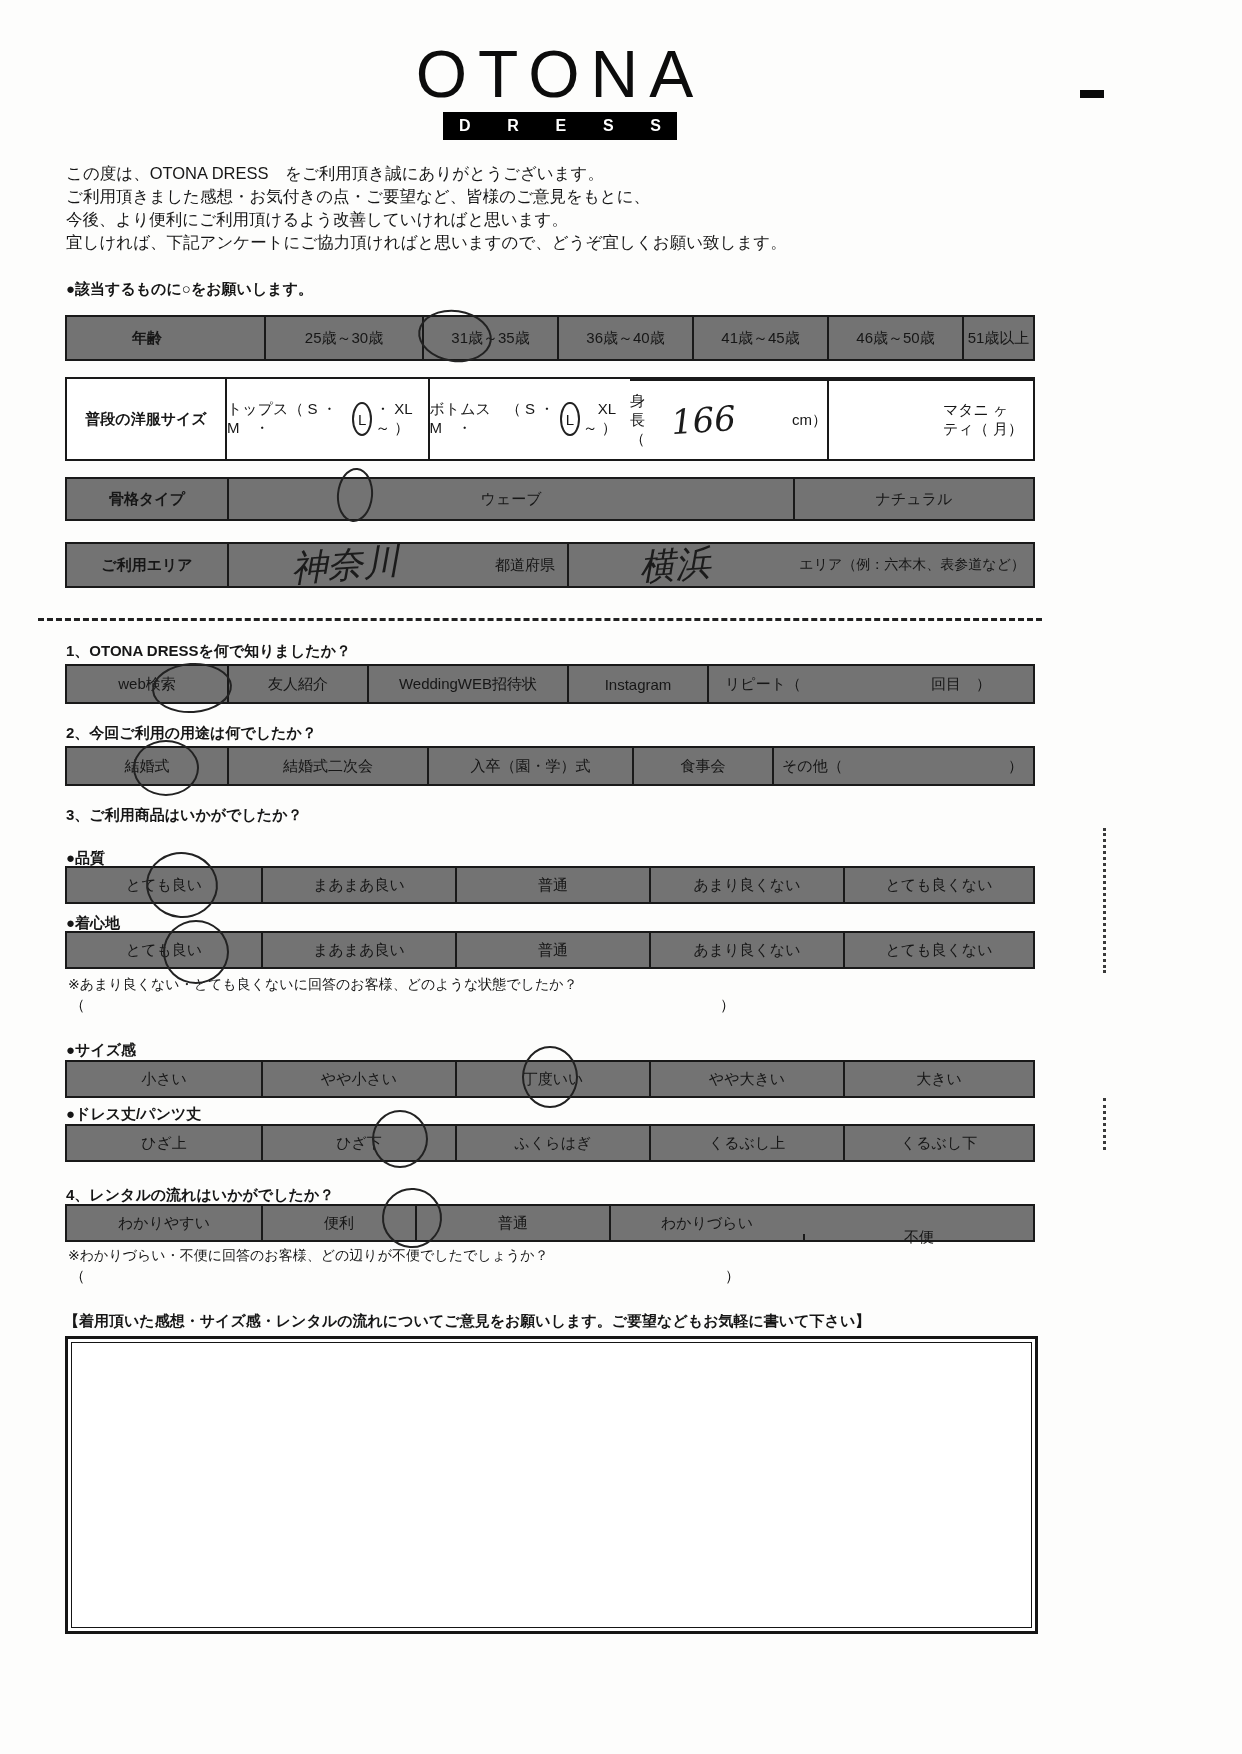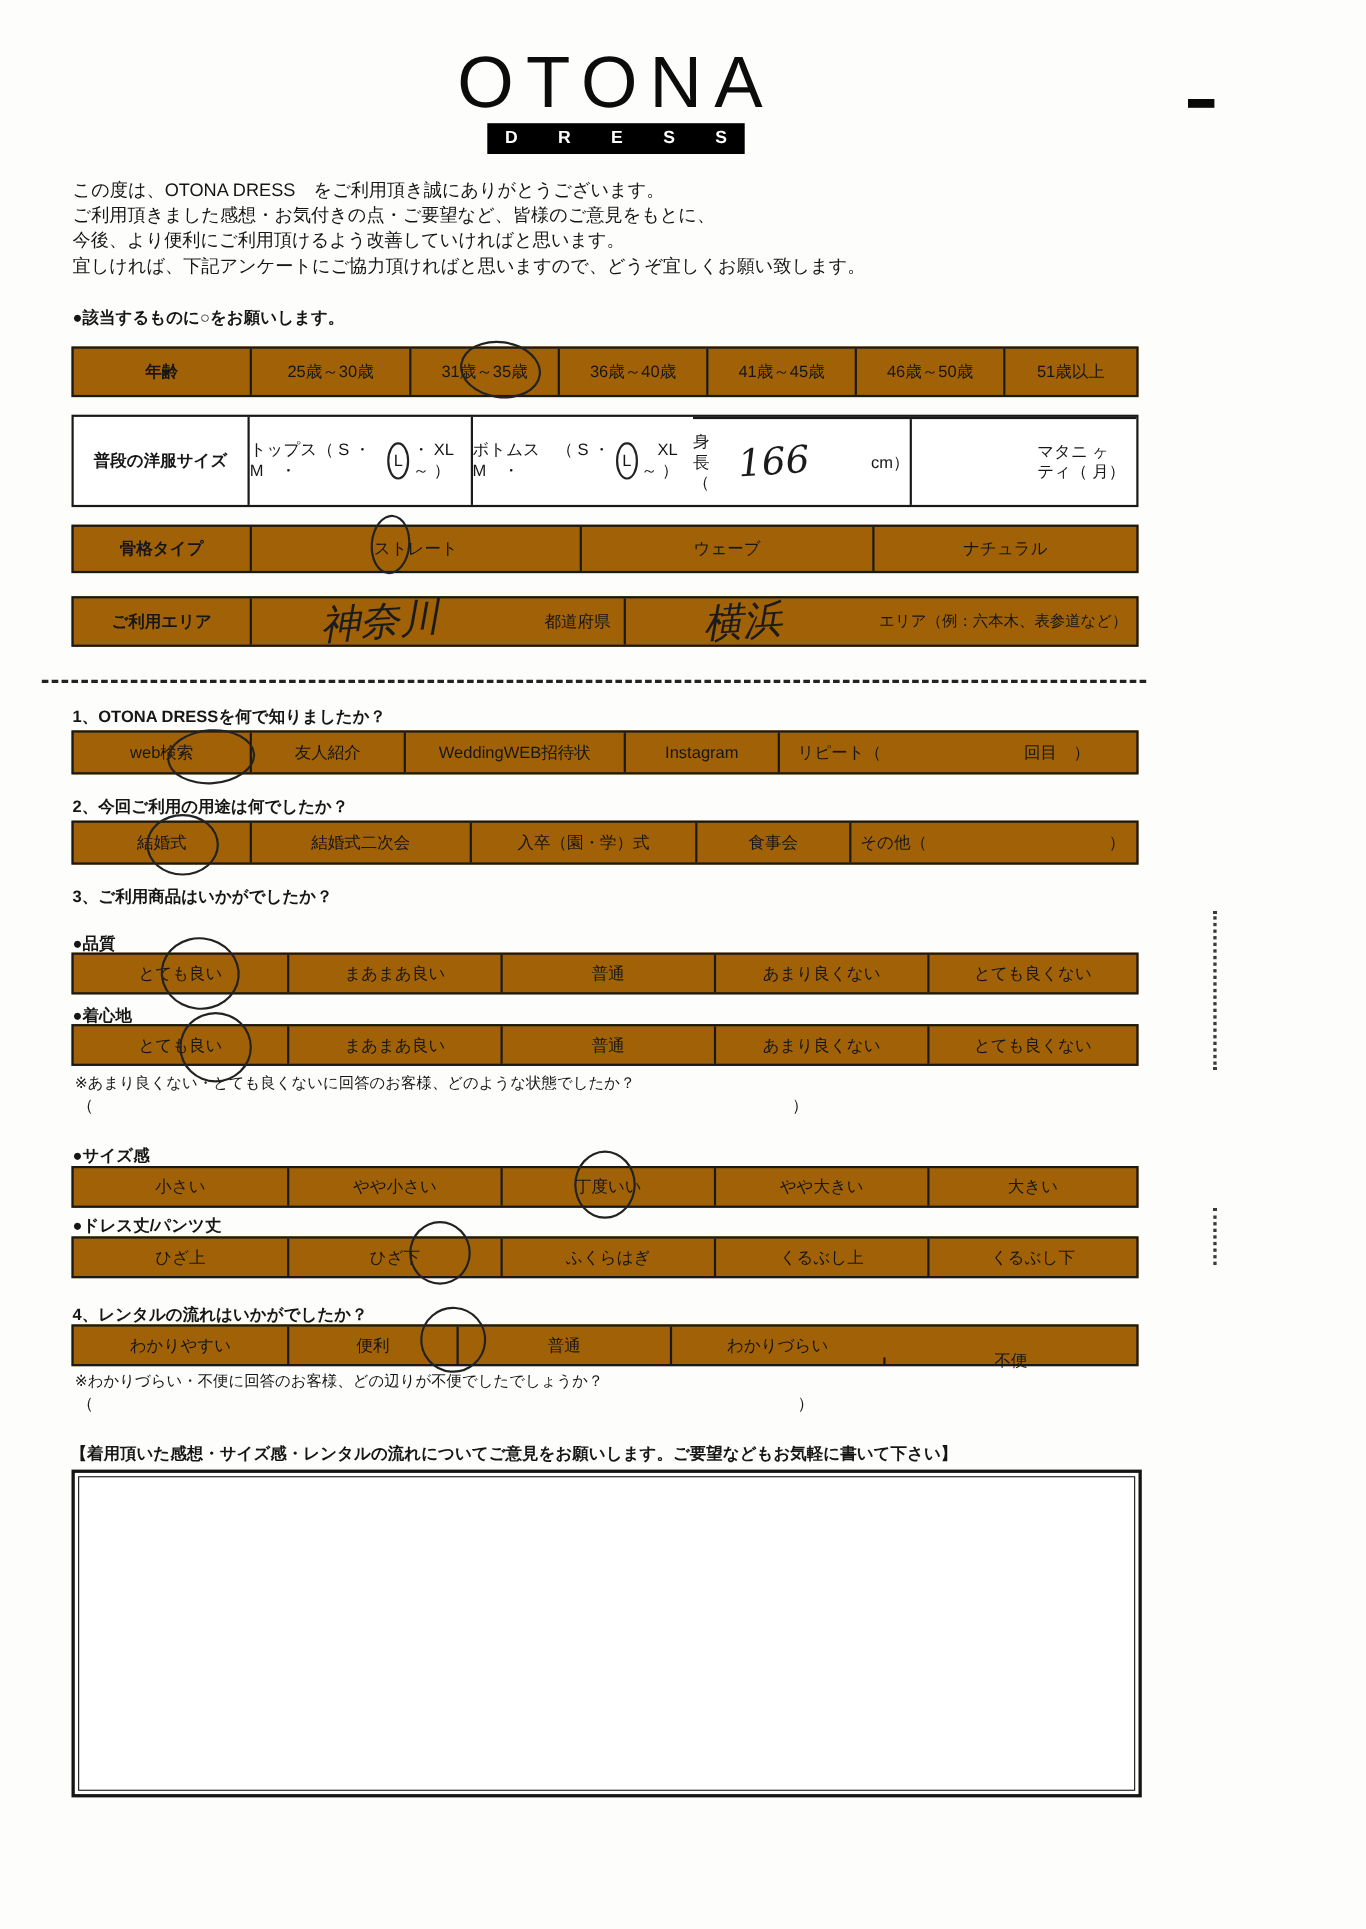--- a/index.html
+++ b/index.html
@@ -13,21 +13,21 @@
   
   .logo { position:absolute; left:-61px; top:40px; width:100%;
           display:flex; flex-direction:column; align-items:center; }
   .logo-title { font-size:66px; line-height:1.05; letter-spacing:11px; font-weight:400; color:#0c0c0c; }
   .logo-bar { margin-top:3px; width:234px; background:#000; color:#fff;
               display:flex; justify-content:space-between; padding:5px 16px; font-size:16px; font-weight:bold; }
   
   .intro { position:absolute; left:66px; top:162px; font-size:16.5px; line-height:23px; }
   .instruction { position:absolute; left:66px; top:280px; font-size:15px; font-weight:bold; }
   
-  .tbl { position:absolute; display:flex; border:2px solid #191919; background:#a16207; }
+  .tbl { position:absolute; display:flex; border:2px solid #191919; background:#737373; }
   .cell { border-left:2px solid #191919; display:flex; align-items:center; justify-content:center;
           font-size:15px; text-align:center; }
   .cell:first-child { border-left:none; }
   .hdr { font-weight:bold; }
   
   .size-grid { position:absolute; left:65px; top:377px; width:970px; height:84px;
                border:2px solid #191919; display:flex; background:#fff; }
   .size-hdr { width:160px; border-right:2px solid #191919; display:flex; align-items:center;
               justify-content:center; font-weight:bold; font-size:15px; }
   .size-rows { flex:1; display:flex; flex-direction:row; }
@@ -76,21 +76,21 @@
     <div>この度は、OTONA DRESS　をご利用頂き誠にありがとうございます。</div>
     <div>ご利用頂きました感想・お気付きの点・ご要望など、皆様のご意見をもとに、</div>
     <div>今後、より便利にご利用頂けるよう改善していければと思います。</div>
     <div>宜しければ、下記アンケートにご協力頂ければと思いますので、どうぞ宜しくお願い致します。</div>
   </div>
 
   <div class="instruction">●該当するものに○をお願いします。</div>
 
   <div class="tbl" style="left:65px; top:315px; width:970px; height:46px;">
     <div class="cell hdr" style="width:160px;">年齢</div>
-    <div class="cell" style="width:145px;">25歳～30歳</div>
+    <div class="cell" style="width:158px;margin-left:37px;">25歳～30歳</div>
     <div class="cell" style="width:135px;">31歳～35歳</div>
     <div class="cell" style="width:135px;">36歳～40歳</div>
     <div class="cell" style="width:135px;">41歳～45歳</div>
     <div class="cell" style="width:135px;">46歳～50歳</div>
     <div class="cell" style="flex:1;">51歳以上</div>
   </div>
 
   <div class="size-grid">
     <div class="size-hdr">普段の洋服サイズ</div>
     <div class="size-rows">
@@ -119,21 +119,20 @@
         <div class="size-cell" style="justify-content:space-between; padding:0 10px 0 114px;">
           <span>マタニティ（</span>
           <span>ヶ月）</span>
         </div>
       </div>
     </div>
   </div>
 
   <div class="tbl" style="left:65px; top:477px; width:970px; height:44px;">
     <div class="cell hdr" style="width:160px;">骨格タイプ</div>
-    <div class="cell" style="width:300px;">ストレート</div>
     <div class="cell" style="flex:1;">ウェーブ</div>
     <div class="cell" style="width:240px;">ナチュラル</div>
   </div>
 
   <div class="tbl" style="left:65px; top:542px; width:970px; height:46px;">
     <div class="cell hdr" style="width:160px;">ご利用エリア</div>
     <div class="cell" style="width:340px; justify-content:space-between; padding:0 12px 0 62px;">
       <span class="hand" style="font-size:36px;">神奈川</span>
       <span>都道府県</span>
     </div>

